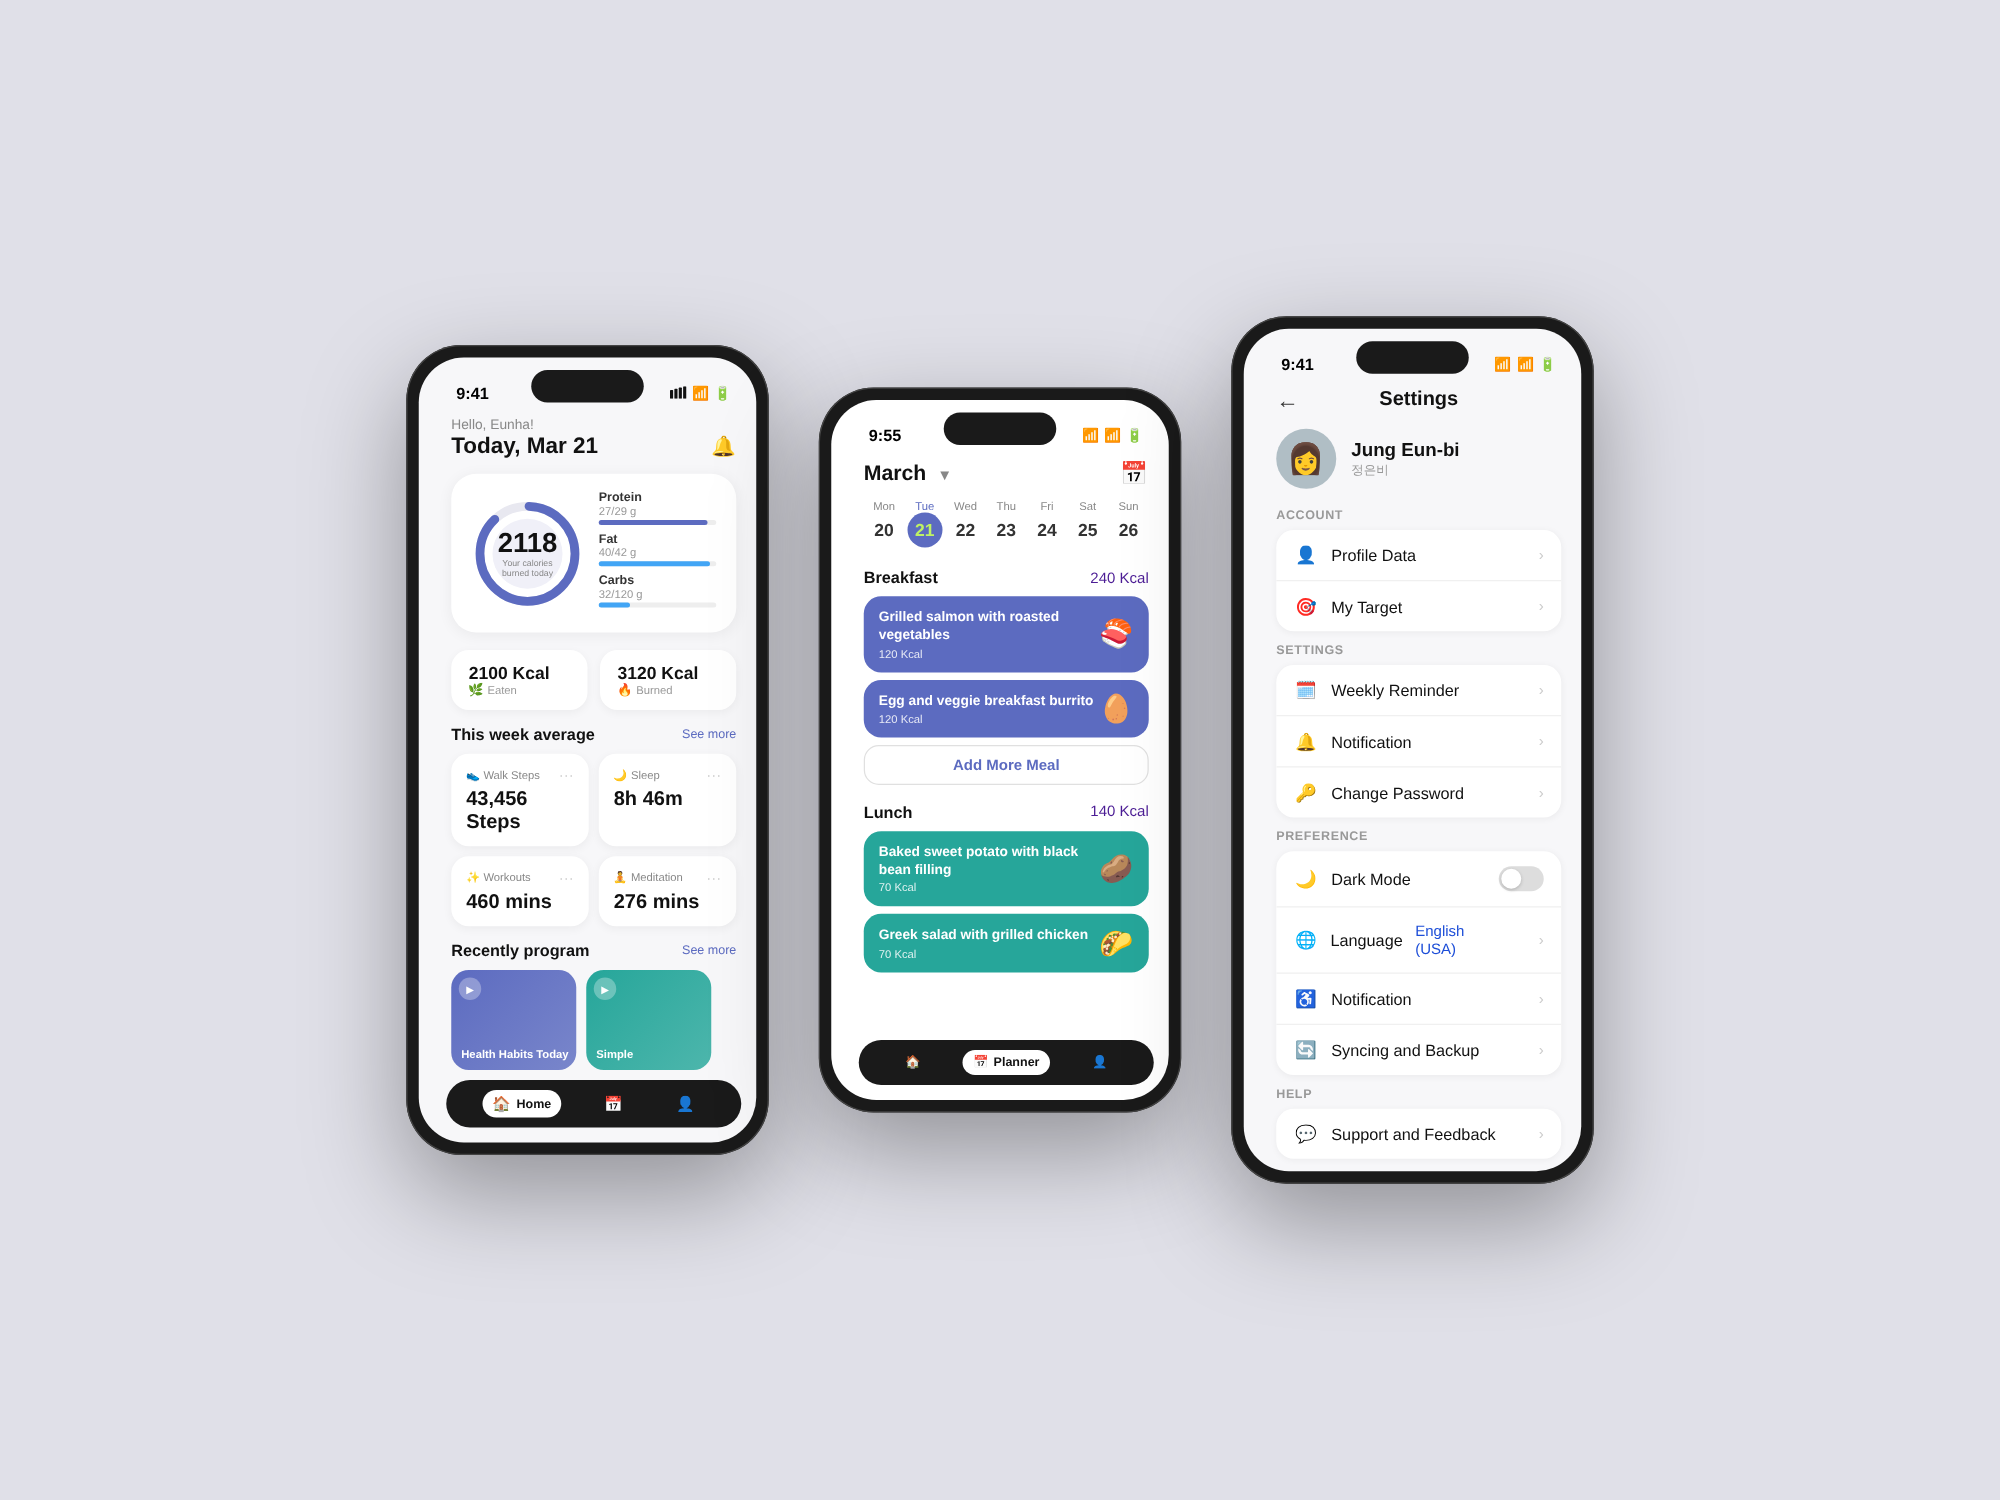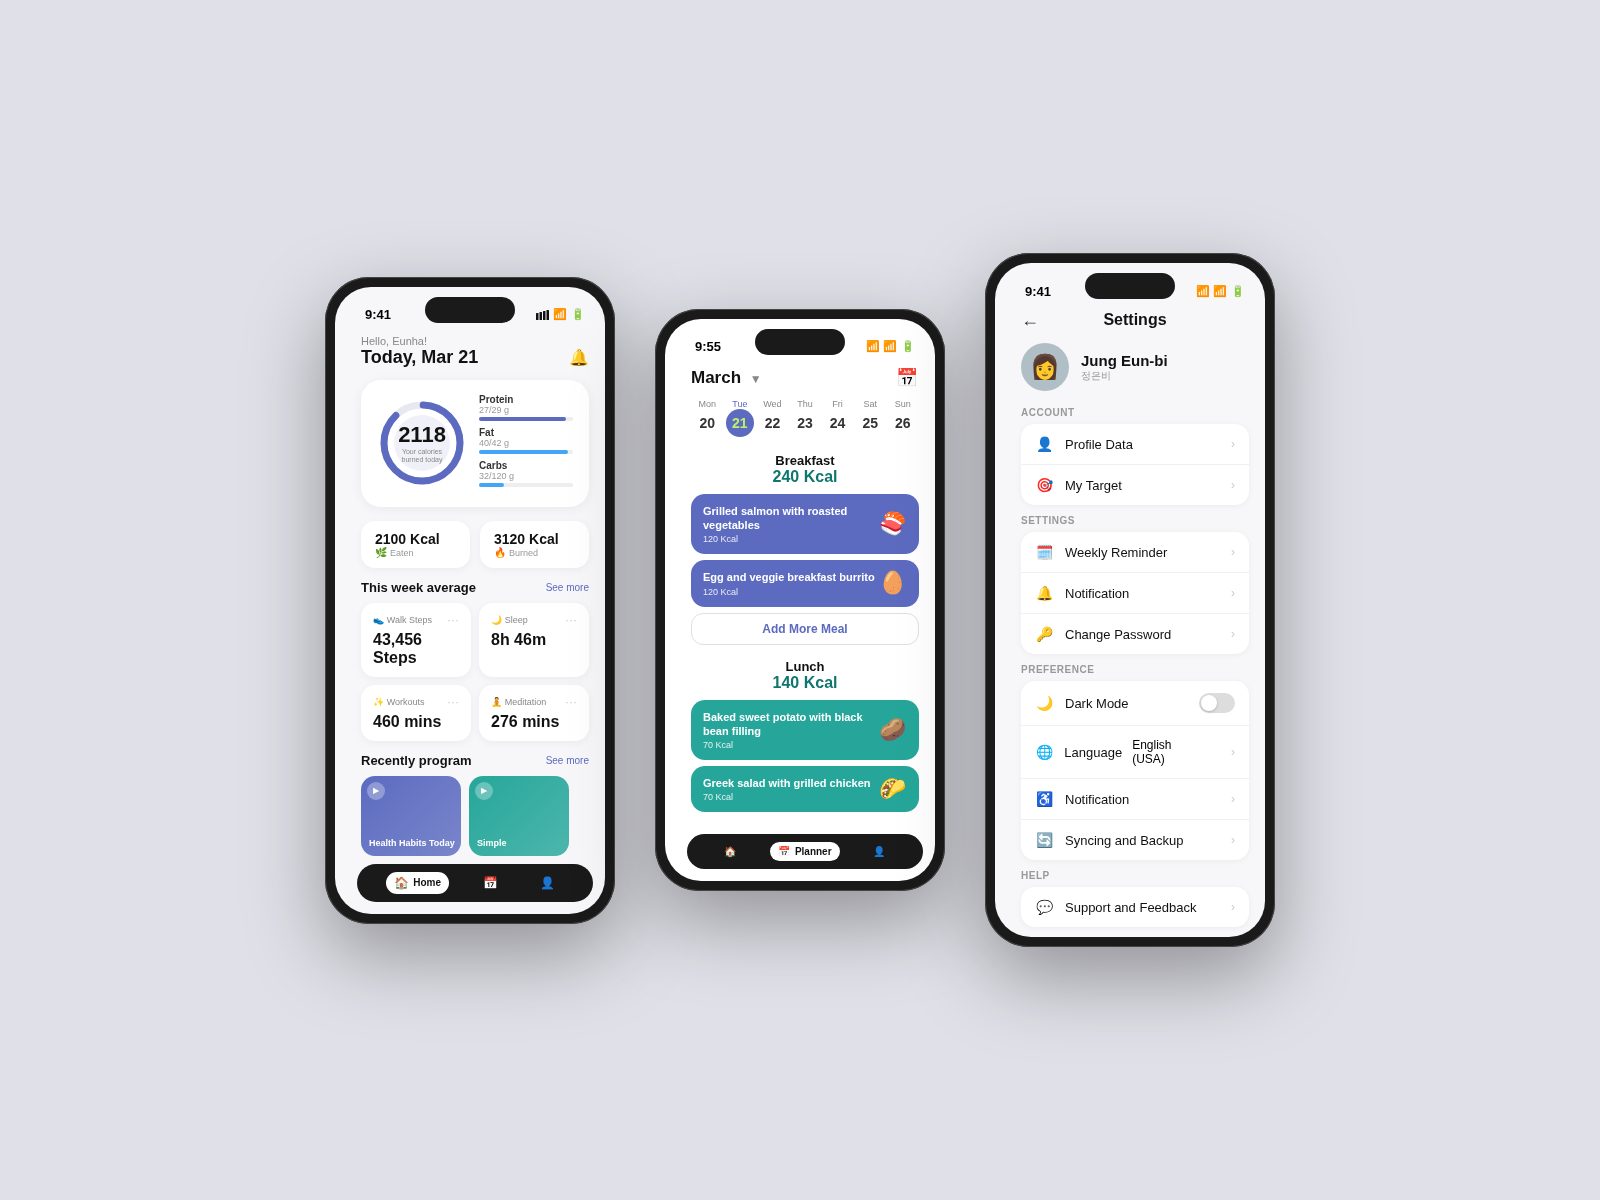--- a/index.html
+++ b/index.html
@@ -238,24 +238,23 @@
       justify-content: center;
       border-radius: 50%;
     }
     .day-num.active { background: #5c6bc0; color: #bef264; }
     .meal-section { margin-bottom: 14px; }
     .meal-header {
       display: flex;
       justify-content: space-between;
       align-items: center;
       margin-bottom: 8px;
-      flex-direction: column;
     }
     .meal-title { font-size: 13px; font-weight: 600; color: #111; }
-    .meal-kcal { font-size: 16px; font-weight: 700; color: #0f766e; }
+    .meal-kcal { font-size: 12px; font-weight: 400; color: #4c1d95; }
     .meal-card {
       border-radius: 14px;
       padding: 10px 12px;
       margin-bottom: 6px;
       display: flex;
       justify-content: space-between;
       align-items: center;
     }
     .meal-card.blue { background: #5c6bc0; color: #fff; }
     .meal-card.teal { background: #26a69a; color: #fff; }
@@ -343,21 +342,21 @@
     .settings-row {
       display: flex;
       align-items: center;
       padding: 12px 14px;
       border-bottom: 1px solid #f0f0f0;
       gap: 10px;
     }
     .settings-row:last-child { border-bottom: none; }
     .settings-row-icon { font-size: 14px; color: #666; width: 20px; text-align: center; }
     .settings-row-label { font-size: 13px; color: #111; flex: 1; font-weight: 500; }
-    .settings-row-right { font-size: 12px; color: #000000; margin-right: 16px; }
+    .settings-row-right { font-size: 12px; color: #1d4ed8; margin-right: 16px; }
     .chevron { font-size: 12px; color: #ccc; }
     .toggle {
       width: 36px;
       height: 20px;
       background: #ddd;
       border-radius: 10px;
       position: relative;
     }
     .toggle-knob {
       width: 16px;

